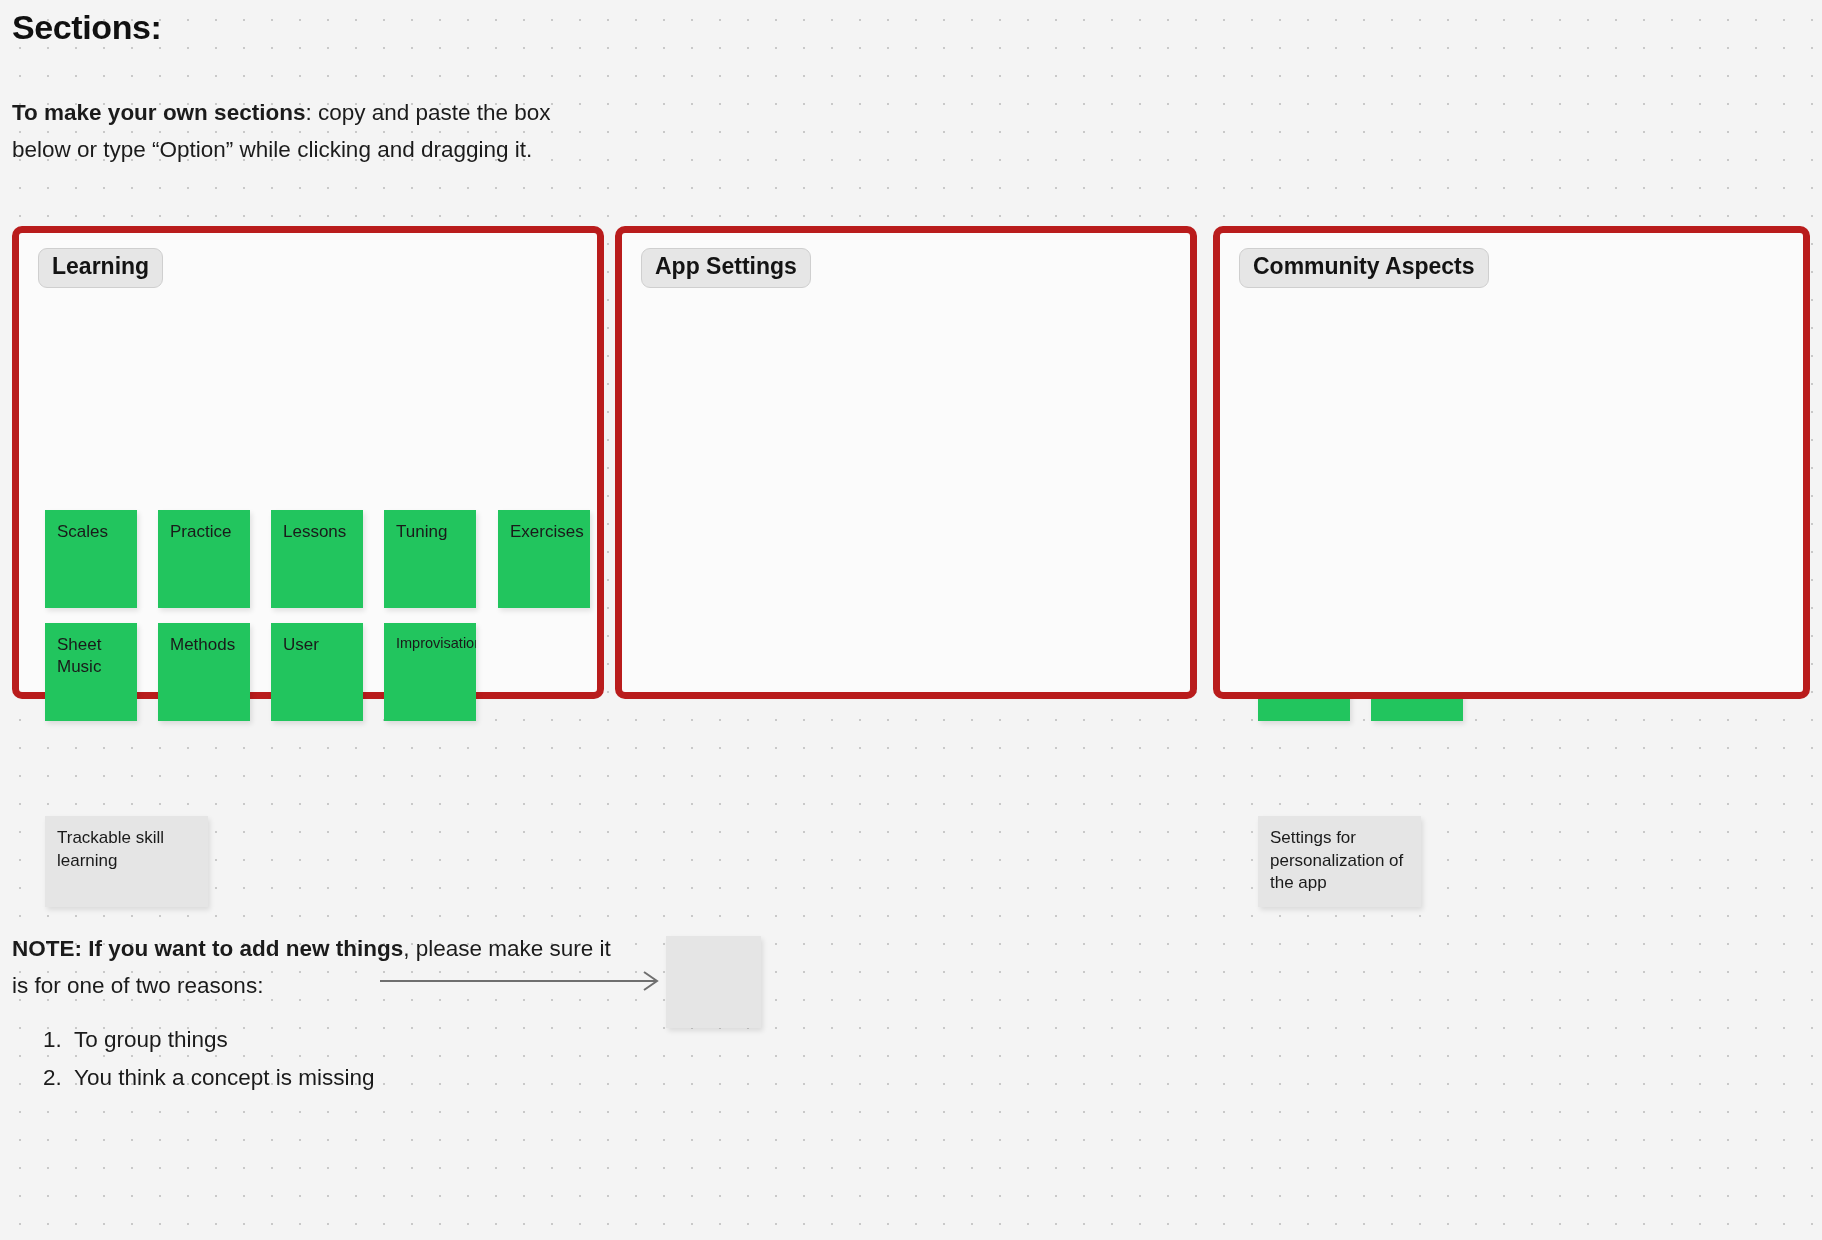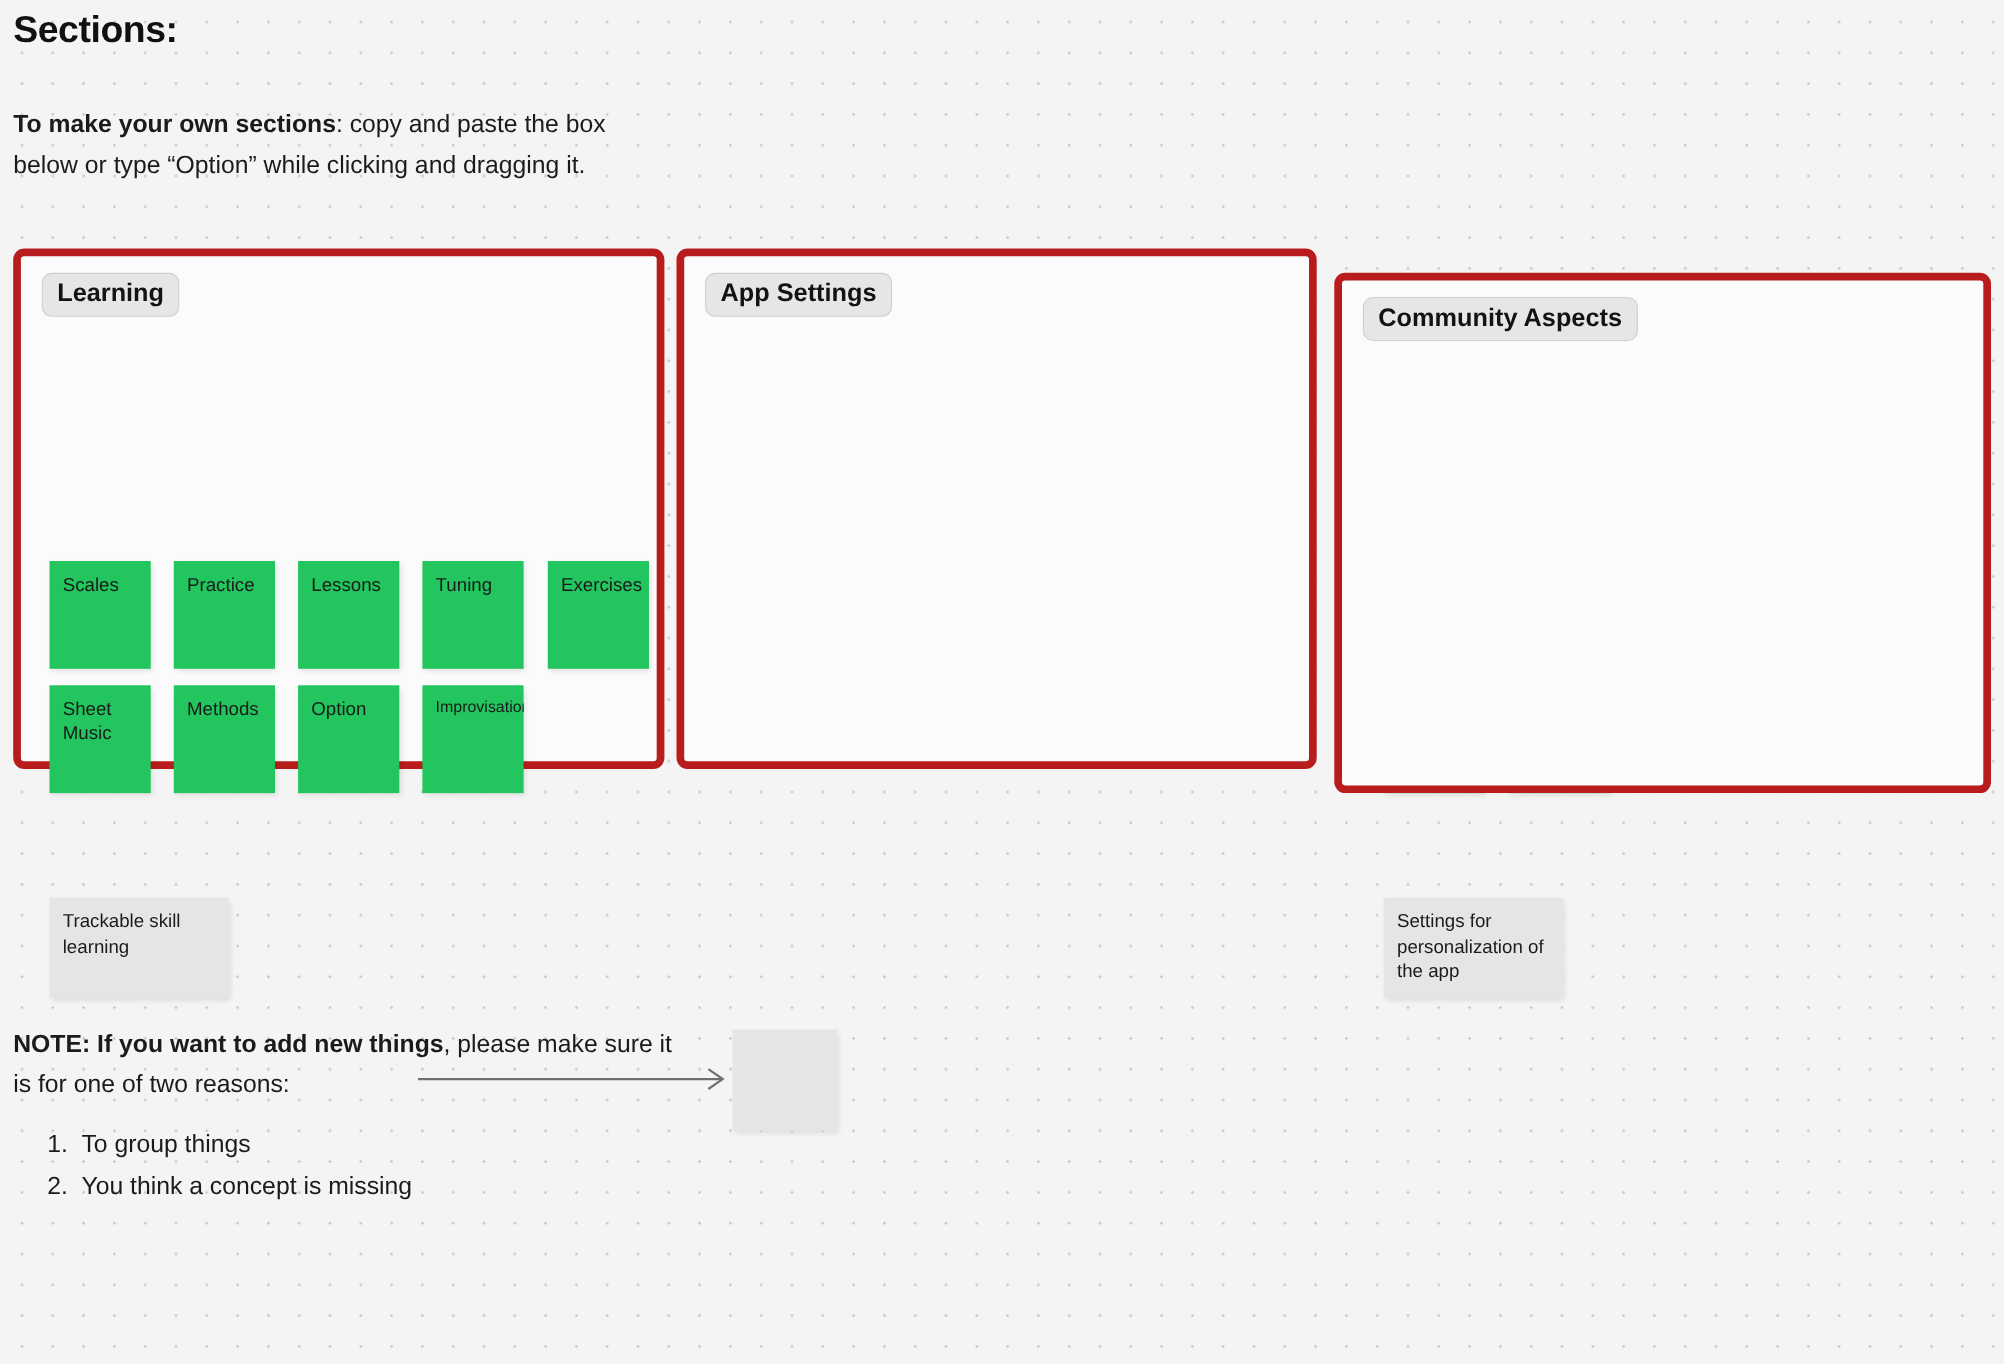--- a/index.html
+++ b/index.html
@@ -141,21 +141,21 @@
         <span class="label">Exercises</span>
       </div>
 
     <div class="card green" style="left:26px; top:390px; width:92px; height:98px;">
         <span class="label">Sheet Music</span>
       </div>
     <div class="card green" style="left:139px; top:390px; width:92px; height:98px;">
         <span class="label">Methods</span>
       </div>
     <div class="card green" style="left:252px; top:390px; width:92px; height:98px;">
-        <span class="label">Option</span>
+        <span class="label">User</span>
       </div>
     <div class="card green small" style="left:365px; top:390px; width:92px; height:98px;">
         <span class="label">Improvisation</span>
       </div>
 
     <div class="card yellow note" style="left:26px; top:583px; width:163px; height:91px;">
         <span class="label">Trackable skill learning</span>
       </div>
   </div>
 
@@ -183,21 +183,21 @@
       </div>
     <div class="card green" style="left:749px; top:390px; width:92px; height:98px;">
         <span class="label">Questions</span>
       </div>
 
     <div class="card yellow note" style="left:636px; top:583px; width:163px; height:91px;">
         <span class="label">Settings for personalization of the app</span>
       </div>
   </div>
 
-  <div class="panel" style="left:1213px; top:226px; width:597px; height:473px;margin-top:22px;">
+  <div class="panel" style="left:1213px; top:226px; width:597px; height:473px;">
     <div class="panel-title">Community Aspects</div>
 
   </div>
 
 
   <div class="para" style="left:12px; top:930px; width:600px;"><b>NOTE: If you want to add new things</b><span>, please make sure it is for one of two reasons:</span></div>
 
   <ol class="ol" style="left:12px; top:1005px; width:600px;">
     <li>To group things</li>
     <li>You think a concept is missing</li>

